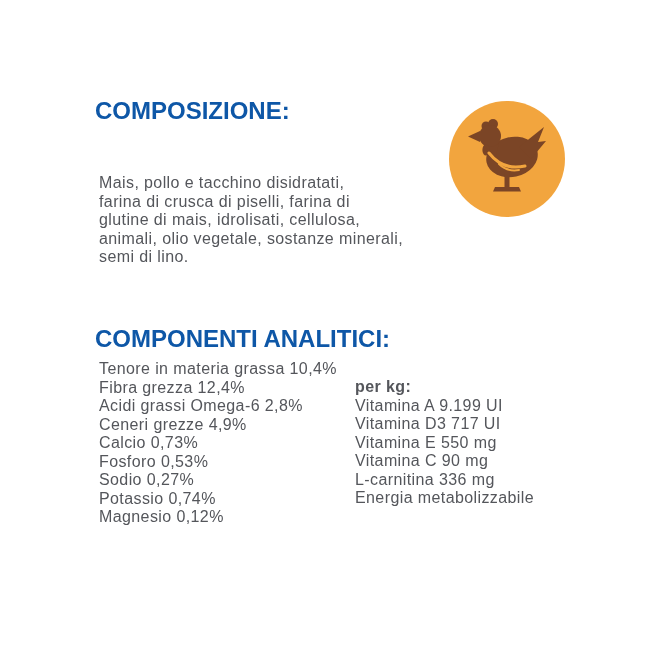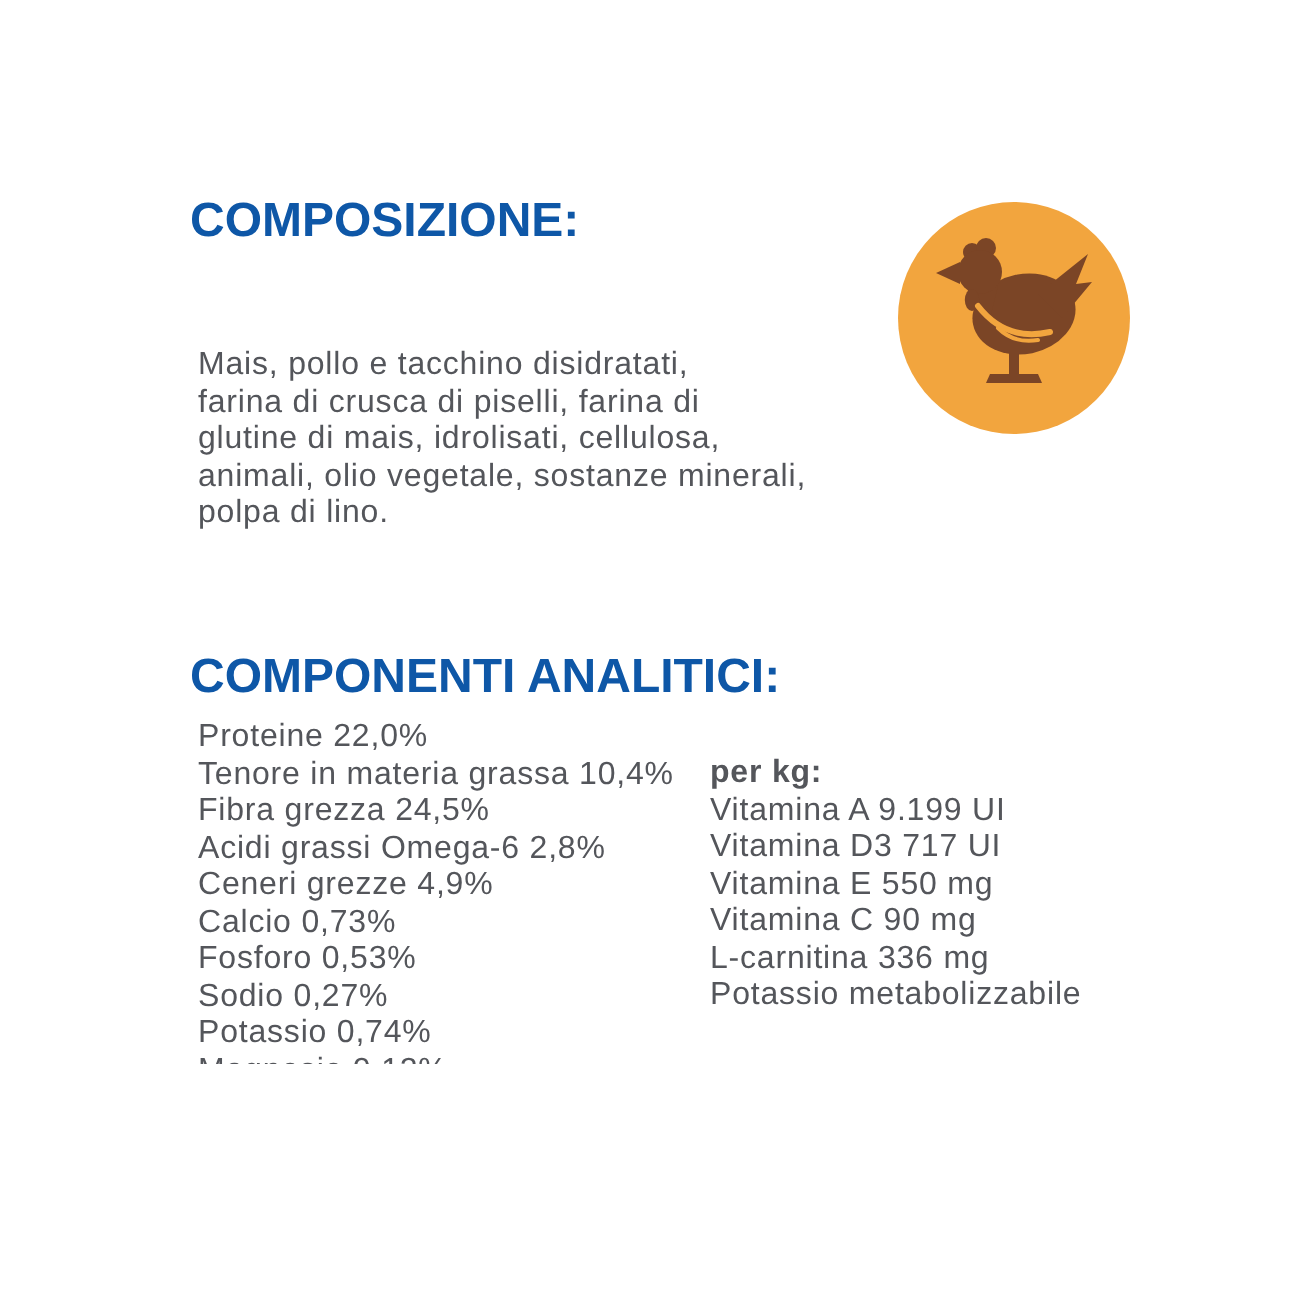--- a/index.html
+++ b/index.html
@@ -65,21 +65,21 @@
 
 <div class="page">
 
   <div id="comp-heading" class="section-heading">COMPOSIZIONE:</div>
 
   <div id="comp-text" class="body-text">
     <div class="text-line">Mais, pollo e tacchino disidratati,</div>
     <div class="text-line">farina di crusca di piselli, farina di</div>
     <div class="text-line">glutine di mais, idrolisati, cellulosa,</div>
     <div class="text-line">animali, olio vegetale, sostanze minerali,</div>
-    <div class="text-line">polpa di lino.</div>
+    <div class="text-line">semi di lino.</div>
   </div>
 
   <div class="badge-circle">
     <svg viewBox="0 0 116 116" aria-hidden="true">
       <g class="chick">
         <ellipse cx="63" cy="56" rx="26" ry="20" transform="rotate(-12 63 56)"></ellipse>
         <polygon points="70,46 95,26 89,41 97,40 82,58"></polygon>
         <polygon points="36,38 50,42 46,58 34,50"></polygon>
         <circle cx="37" cy="25" r="4.5"></circle>
         <circle cx="44" cy="23" r="5"></circle>
@@ -92,37 +92,36 @@
       <g class="slit">
         <path d="M40,52 Q54,70 76,65" stroke-width="3"></path>
         <path d="M50,63 Q58,71 70,69" stroke-width="2"></path>
       </g>
     </svg>
   </div>
 
   <div id="anal-heading" class="section-heading">COMPONENTI ANALITICI:</div>
 
   <div id="anal-left" class="body-text">
-    <div class="text-line">Proteine 22,0%</div>
     <div class="text-line">Tenore in materia grassa 10,4%</div>
-    <div class="text-line">Fibra grezza 24,5%</div>
+    <div class="text-line">Fibra grezza 12,4%</div>
     <div class="text-line">Acidi grassi Omega-6 2,8%</div>
     <div class="text-line">Ceneri grezze 4,9%</div>
     <div class="text-line">Calcio 0,73%</div>
     <div class="text-line">Fosforo 0,53%</div>
     <div class="text-line">Sodio 0,27%</div>
     <div class="text-line">Potassio 0,74%</div>
     <div class="text-line">Magnesio 0,12%</div>
   </div>
 
   <div id="anal-right" class="body-text">
     <div class="text-line col-header">per kg:</div>
     <div class="text-line">Vitamina A 9.199 UI</div>
     <div class="text-line">Vitamina D3 717 UI</div>
     <div class="text-line">Vitamina E 550 mg</div>
     <div class="text-line">Vitamina C 90 mg</div>
     <div class="text-line">L-carnitina 336 mg</div>
-    <div class="text-line">Potassio metabolizzabile</div>
+    <div class="text-line">Energia metabolizzabile</div>
   </div>
 
   <div class="divider-bar"></div>
 
 </div>
 
 </body></html>

